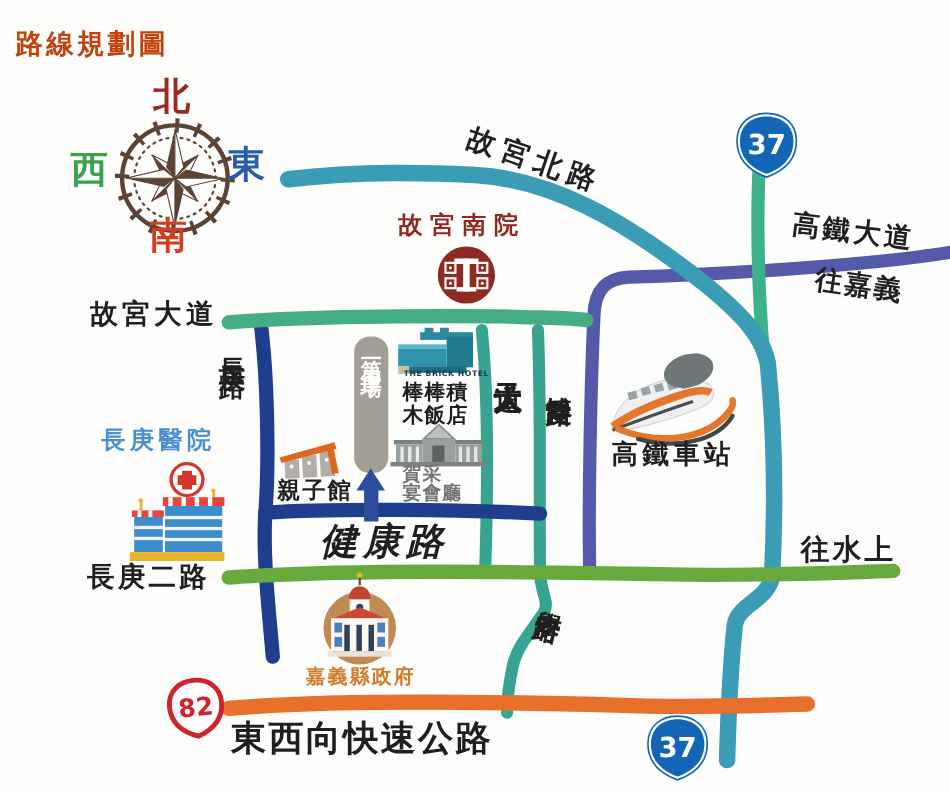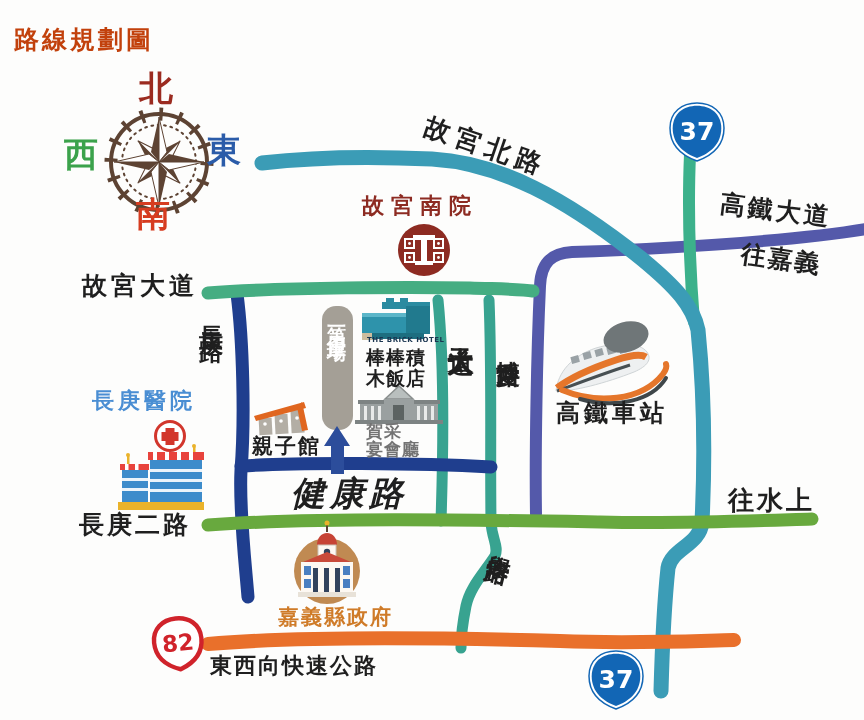--- a/index.html
+++ b/index.html
@@ -24,23 +24,23 @@
   .parking{left:327px;top:312px;font-size:19px;letter-spacing:4px;color:#ffffff;}
   .hotel-en{left:367px;top:337px;font-size:7px;letter-spacing:.5px;color:#1a3550;text-align:center;}
   .hotel-zh{left:366px;top:347px;font-size:19px;letter-spacing:1px;text-align:center;}
   .banquet{left:366px;top:422px;width:66px;font-size:17px;color:#737373;text-align:left;letter-spacing:1px;}
   .jiankang{left:291px;top:475px;font-size:34px;letter-spacing:5px;font-style:italic;}
   .qinzi{left:252px;top:435px;font-size:21px;letter-spacing:2px;}
   .hospital{left:92px;top:389px;font-size:22px;letter-spacing:4px;color:#4a8ed3;}
   .jiapu{left:79px;top:511px;font-size:25px;letter-spacing:3px;}
   .shuishang{left:728px;top:486px;font-size:26px;letter-spacing:3px;}
   .xuefu{left:492px;top:537px;font-size:24px;letter-spacing:3px;transform:rotate(14deg);transform-origin:top center;}
-  .expwy{left:210px;top:654px;font-size:22px;letter-spacing:2px;}
+  .expwy{left:210px;top:654px;font-size:32px;letter-spacing:2px;}
   .hsr-sta{left:556px;top:401px;font-size:24px;letter-spacing:4px;}
-  .countygov{left:278px;top:606px;font-size:21px;letter-spacing:2px;color:#cf7b28;}
+  .countygov{left:278px;top:606px;font-size:18px;letter-spacing:2px;color:#cf7b28;}
   .shieldnum{font-family:"DejaVu Sans","Liberation Sans",sans-serif;font-weight:bold;}
 </style>
 </head>
 <body>
 
 <div id="stage">
 
 <svg id="roadsvg" width="864" height="720" viewBox="0 0 864 720">
 
   <path d="M237,294 C243,340 245,420 241,470 C239,510 245,560 248,597" fill="none" stroke="#1f3e8e" stroke-width="13" stroke-linecap="round"></path>

